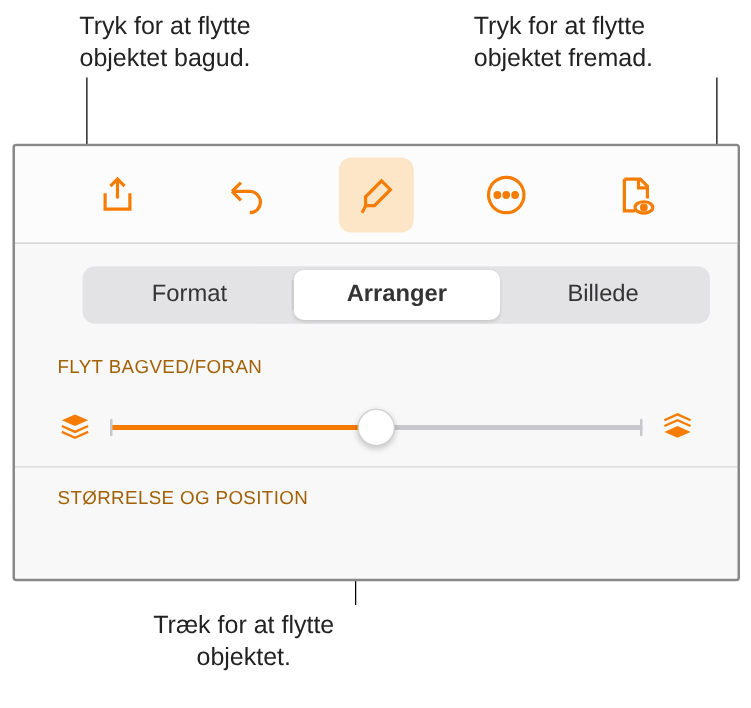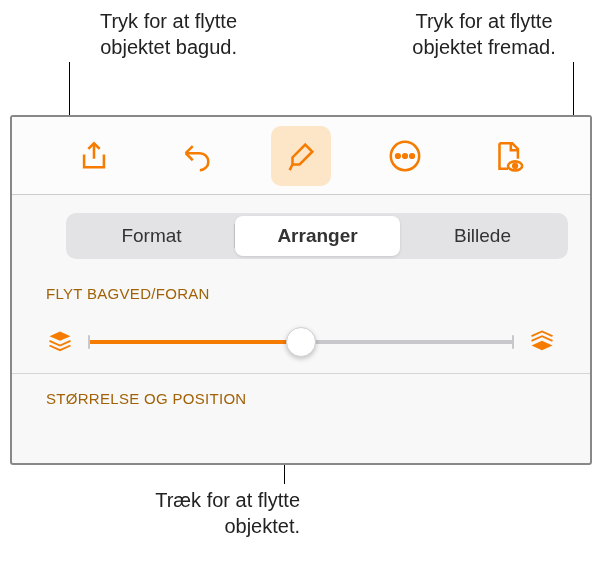--- a/index.html
+++ b/index.html
@@ -22,30 +22,30 @@
       text-align: center;
     }
     .callout-line {
       position: absolute;
       background: #000;
     }
     .callout-line.v { width: 1px; }
     .callout-line.h { height: 1px; }
 
     
-    .c1 { top: 8px; left: 27px; width: 210px; text-align: right; }
+    .c1 { top: 8px; left: 27px; width: 210px; text-align: center; }
     .l1 { left: 69px; top: 62px; height: 288px; }
 
     
-    .c2 { top: 8px; right: 12px; width: 210px; text-align: center; }
+    .c2 { top: 8px; right: 12px; width: 210px; text-align: left; }
     .l2 { left: 573px; top: 62px; height: 284px; }
     .l2h { left: 546px; top: 346px; width: 28px; }
 
     
-    .c3 { top: 487px; left: 90px; width: 210px; text-align: right; }
+    .c3 { top: 487px; left: 90px; width: 210px; text-align: center; }
     .l3 { left: 284px; top: 357px; height: 127px; }
 
     
     .panel-wrap {
       position: absolute;
       top: 115px;
       left: 10px;
       width: 582px;
       height: 350px;
       border: 2px solid #888;

